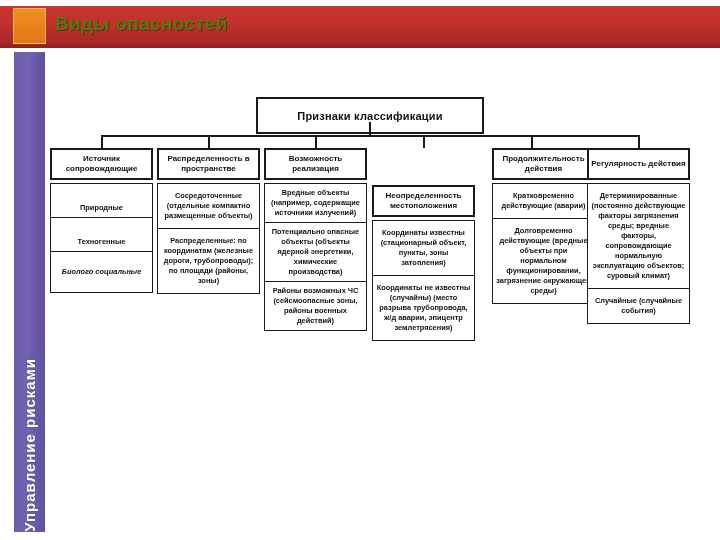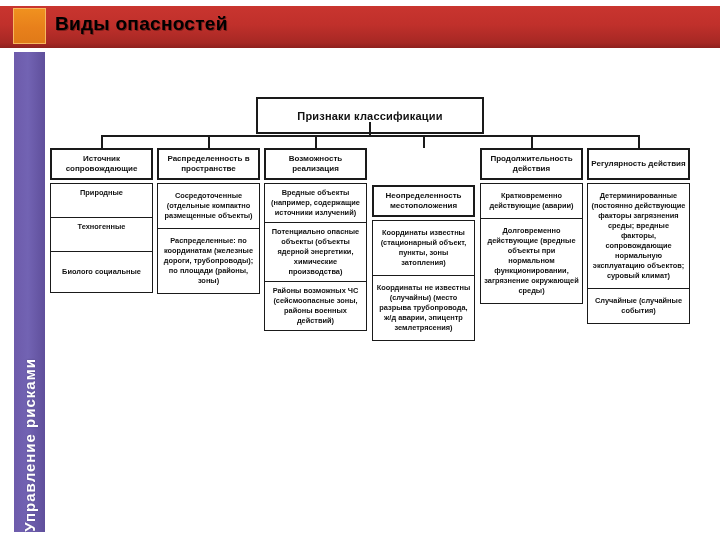--- a/index.html
+++ b/index.html
@@ -17,21 +17,21 @@
     left:0;top:6px;
     width:720px;height:42px;
     background:linear-gradient(180deg,#c9352f 0%,#c0302b 45%,#a62824 88%,#8e201e 100%);
     box-sizing:border-box;
   }
   .title-text{
     position:absolute;
     left:55px;top:13px;
     font-size:19px;
     font-weight:bold;
-    color:#000000;
+    color:#4d7c0f;
     letter-spacing:0.3px;
     text-shadow:1px 1px 0 rgba(0,0,0,.35);
     white-space:nowrap;
   }
   .orange-square{
     position:absolute;
     left:13px;top:8px;
     width:33px;height:36px;
     background:linear-gradient(180deg,#f0911f 0%,#e8801b 55%,#e07a18 100%);
     border:1px solid #f6b860;
@@ -134,22 +134,22 @@
     text-align:center;
     padding:4px 3px;
     box-sizing:border-box;
   }
   .cell:last-child{border-bottom:none;}
   .cell span{
     font-size:7.4px;color:#111;line-height:1.35;font-weight:bold;
     display:block;
   }
   .cell.tall-pad{padding:7px 3px;}
-  .cell.h34{min-height:34px;display:flex;align-items:flex-start;justify-content:center;}
-  .cell.h40{min-height:40px;display:flex;align-items:center;justify-content:center;}
+  .cell.h34{min-height:34px;display:flex;align-items:flex-end;justify-content:center;}
+  .cell.h40{min-height:40px;display:flex;align-items:center;justify-content:center;font-style:italic;}
 </style>
 </head>
 <body>
 
 <div class="title-bar"></div>
 <div class="orange-square"></div>
 <div class="title-text">Виды опасностей</div>
 
 <div class="side-strip"></div>
 <div class="side-label">
@@ -227,21 +227,21 @@
     <div class="col-body">
       <div class="cell tall-pad">
           <span>Координаты известны (стационарный объект, пункты, зоны затопления)</span>
         </div>
       <div class="cell tall-pad">
           <span>Координаты не известны (случайны) (место разрыва трубопровода, ж/д аварии, эпицентр землетрясения)</span>
         </div>
     </div>
   </div>
 
-  <div class="col" style="left:430px;">
+  <div class="col" style="left:442px;">
     <div class="col-head">
       <span>Продолжительность действия</span>
     </div>
     <div class="col-body">
       <div class="cell tall-pad">
           <span>Кратковременно действующие (аварии)</span>
         </div>
       <div class="cell tall-pad">
           <span>Долговременно действующие (вредные объекты при нормальном функционировании, загрязнение окружающей среды)</span>
         </div>

